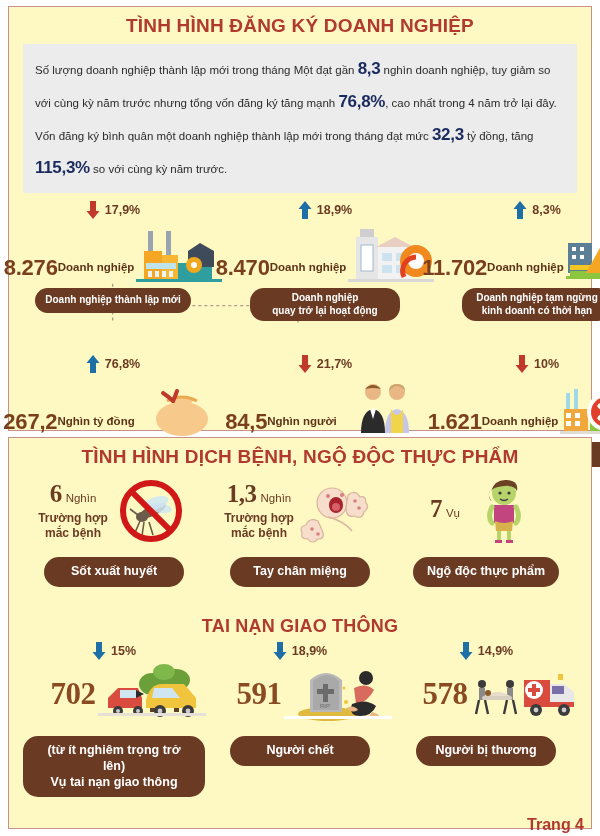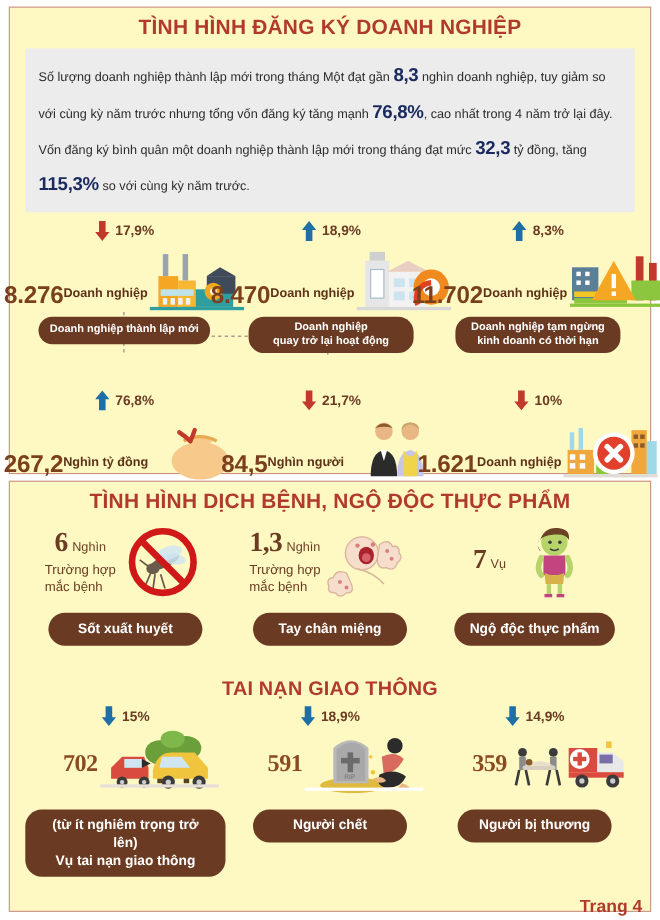--- a/index.html
+++ b/index.html
@@ -48,21 +48,21 @@
     line-height:1.95;
     color:#2b2b2b;
     text-align:left;
   }
   .intro b{
     font-size:17px;font-weight:bold;color:#1b2a5e;
     letter-spacing:-.3px;
   }
 
   
-  .row{display:flex;justify-content:space-between;padding:0 10px;box-sizing:border-box;}
+  .row{display:flex;justify-content:space-between;padding:0 10px;box-sizing:border-box;gap:24px;}
   .cell{position:relative;width:188px;display:flex;flex-direction:column;align-items:center;}
 
   .delta{
     display:flex;align-items:center;justify-content:center;
     gap:5px;height:22px;font-size:12.5px;font-weight:bold;
     color:#6b3b22;
   }
   .delta .arw{display:block;width:14px;height:20px;}
 
   .statline{
@@ -94,32 +94,32 @@
   .connector{position:absolute;left:0;top:0;width:100%;height:100%;pointer-events:none;}
 
   
   .hrow{display:flex;justify-content:space-between;padding:0 14px;box-sizing:border-box;}
   .hcell{width:182px;display:flex;flex-direction:column;align-items:center;}
   .hstat{display:flex;align-items:center;justify-content:center;height:72px;width:100%;gap:4px;}
   .hnumwrap{display:flex;flex-direction:column;align-items:center;}
   .hnumline{display:flex;align-items:baseline;gap:4px;}
   .hnum{font-size:25px;font-weight:bold;color:#6b3b22;font-family:"Liberation Serif","DejaVu Serif",serif;letter-spacing:-.5px;}
   .hunit{font-size:11.5px;font-weight:normal;color:#6b3b22;}
-  .hsub{font-size:12px;font-weight:normal;color:#6b3b22;text-align:left;line-height:1.25;margin-top:3px;}
+  .hsub{font-size:12px;font-weight:bold;color:#6b3b22;text-align:center;line-height:1.25;margin-top:3px;}
   .hart{width:78px;height:68px;flex:none;}
   .hart svg{display:block;width:100%;height:100%;}
   .hpill{
     margin-top:10px;background:#6b3a22;color:#fff;border-radius:15px;
     font-size:12.5px;font-weight:bold;padding:7px 14px;text-align:center;line-height:1.25;
     min-width:140px;box-sizing:border-box;
   }
 
   
   .tstat{display:flex;align-items:center;justify-content:center;height:64px;width:100%;gap:2px;}
-  .tnum{font-size:22px;font-weight:bold;color:#8a4a22;font-family:"Liberation Serif","DejaVu Serif",serif;letter-spacing:-.5px;margin-left:28px;}
+  .tnum{font-size:31px;font-weight:bold;color:#8a4a22;font-family:"Liberation Serif","DejaVu Serif",serif;letter-spacing:-.5px;margin-left:28px;}
   .tart{width:108px;height:60px;flex:none;}
   .tart svg{display:block;width:100%;height:100%;}
 
   .footer{
     position:absolute;right:16px;bottom:2px;
     font-size:16px;font-weight:bold;color:#b13a2e;
   }
 </style>
 </head>
 <body>
@@ -521,21 +521,21 @@
       </div>
 
       <div class="hcell">
         <div class="delta">
           <svg class="arw" viewBox="0 0 14 20">
             <path d="M4 1 h6 v10 h3.5 L7 19 L0.5 11 H4 Z" fill="#1d6fa5"></path>
           </svg>
           <span>14,9%</span>
         </div>
         <div class="tstat">
-          <span class="tnum">359</span>
+          <span class="tnum">578</span>
           <div class="tart">
             <svg viewBox="0 0 108 60">
               <circle cx="12" cy="20" r="4" fill="#3b3b3b"></circle>
               <path d="M9 24 h6 v12 h-6z" fill="#8a8a8a"></path>
               <path d="M9 36 l-3 14 M15 36 l3 14" stroke="#3b3b3b" stroke-width="2.4" fill="none"></path>
               <circle cx="40" cy="20" r="4" fill="#3b3b3b"></circle>
               <path d="M37 24 h6 v12 h-6z" fill="#8a8a8a"></path>
               <path d="M37 36 l-3 14 M43 36 l3 14" stroke="#3b3b3b" stroke-width="2.4" fill="none"></path>
               <rect x="12" y="32" width="30" height="4" rx="2" fill="#d8cfc0"></rect>
               <path d="M14 32 q14 -8 26 0z" fill="#e8ddcb"></path>

